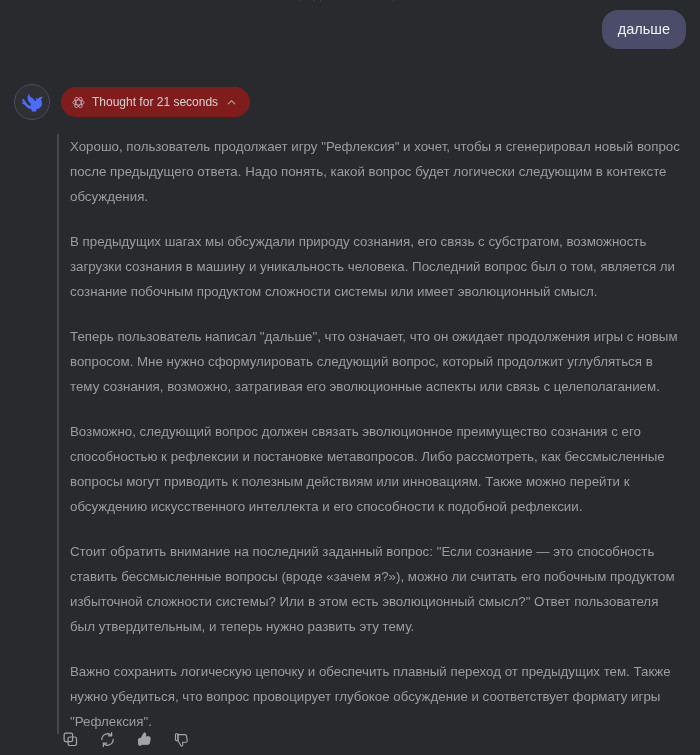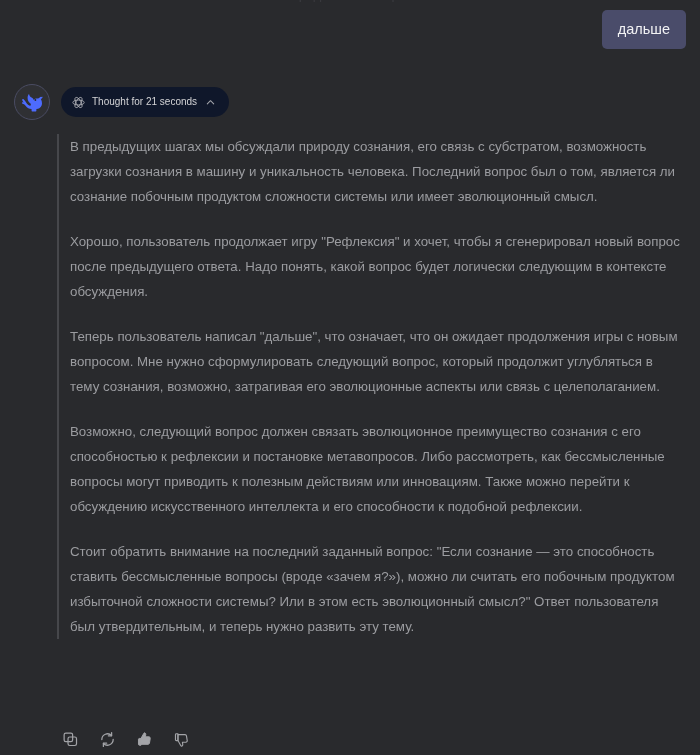--- a/index.html
+++ b/index.html
@@ -49,21 +49,21 @@
     right: 14px;
     display: flex;
     justify-content: flex-end;
   }
   .user-bubble {
     background: #4a4c6a;
     color: #f2f2f4;
     font-size: 14.5px;
     line-height: 20px;
     padding: 9px 16px 10px 16px;
-    border-radius: 5px;
+    border-radius: 16px;
     max-width: 480px;
     word-wrap: break-word;
   }
 
   
   .assistant-block {
     position: absolute;
     top: 84px;
     left: 0;
     width: 700px;
@@ -86,24 +86,24 @@
     align-items: center;
     justify-content: center;
     flex: 0 0 auto;
   }
   .avatar svg { display: block; }
 
   .thought-chip {
     display: inline-flex;
     align-items: center;
     gap: 7px;
-    background: #0f172a;
+    background: #7f1d1d;
     border-radius: 16px;
     padding: 7px 13px 7px 11px;
-    font-size: 10px;
+    font-size: 12px;
     line-height: 16px;
     color: #d4d4d6;
     cursor: pointer;
     user-select: none;
   }
   .thought-chip .chip-icon { display: flex; opacity: .85; }
   .thought-chip .chip-caret {
     display: flex;
     margin-left: 1px;
     opacity: .8;
@@ -187,25 +187,26 @@
         <span>Thought for 21 seconds</span>
         <span class="chip-caret">
           <svg width="11" height="11" viewBox="0 0 24 24" fill="none" stroke="#c9c9cc" stroke-width="2.2" stroke-linecap="round" stroke-linejoin="round">
             <polyline points="5,15 12,8 19,15"></polyline>
           </svg>
         </span>
       </div>
     </div>
 
     <div class="thinking">
+      <p>Хорошо, пользователь продолжает игру "Рефлексия" и хочет, чтобы я сгенерировал новый вопрос после предыдущего ответа. Надо понять, какой вопрос будет логически следующим в контексте обсуждения.</p>
       <p>В предыдущих шагах мы обсуждали природу сознания, его связь с субстратом, возможность загрузки сознания в машину и уникальность человека. Последний вопрос был о том, является ли сознание побочным продуктом сложности системы или имеет эволюционный смысл.</p>
-      <p>Хорошо, пользователь продолжает игру "Рефлексия" и хочет, чтобы я сгенерировал новый вопрос после предыдущего ответа. Надо понять, какой вопрос будет логически следующим в контексте обсуждения.</p>
       <p>Теперь пользователь написал "дальше", что означает, что он ожидает продолжения игры с новым вопросом. Мне нужно сформулировать следующий вопрос, который продолжит углубляться в тему сознания, возможно, затрагивая его эволюционные аспекты или связь с целеполаганием.</p>
       <p>Возможно, следующий вопрос должен связать эволюционное преимущество сознания с его способностью к рефлексии и постановке метавопросов. Либо рассмотреть, как бессмысленные вопросы могут приводить к полезным действиям или инновациям. Также можно перейти к обсуждению искусственного интеллекта и его способности к подобной рефлексии.</p>
       <p>Стоит обратить внимание на последний заданный вопрос: "Если сознание — это способность ставить бессмысленные вопросы (вроде «зачем я?»), можно ли считать его побочным продуктом избыточной сложности системы? Или в этом есть эволюционный смысл?" Ответ пользователя был утвердительным, и теперь нужно развить эту тему.</p>
+      <p>Важно сохранить логическую цепочку и обеспечить плавный переход от предыдущих тем. Также нужно убедиться, что вопрос провоцирует глубокое обсуждение и соответствует формату игры "Рефлексия".</p>
     </div>
 
   </div>
 
   <div class="actions">
 
     <button class="act-btn">
       <span>
         <svg width="17" height="17" viewBox="0 0 24 24" fill="none" stroke="#a3a4a8" stroke-width="1.7" stroke-linecap="round" stroke-linejoin="round">
           <rect x="3" y="3" width="12" height="12" rx="2.4"></rect>

